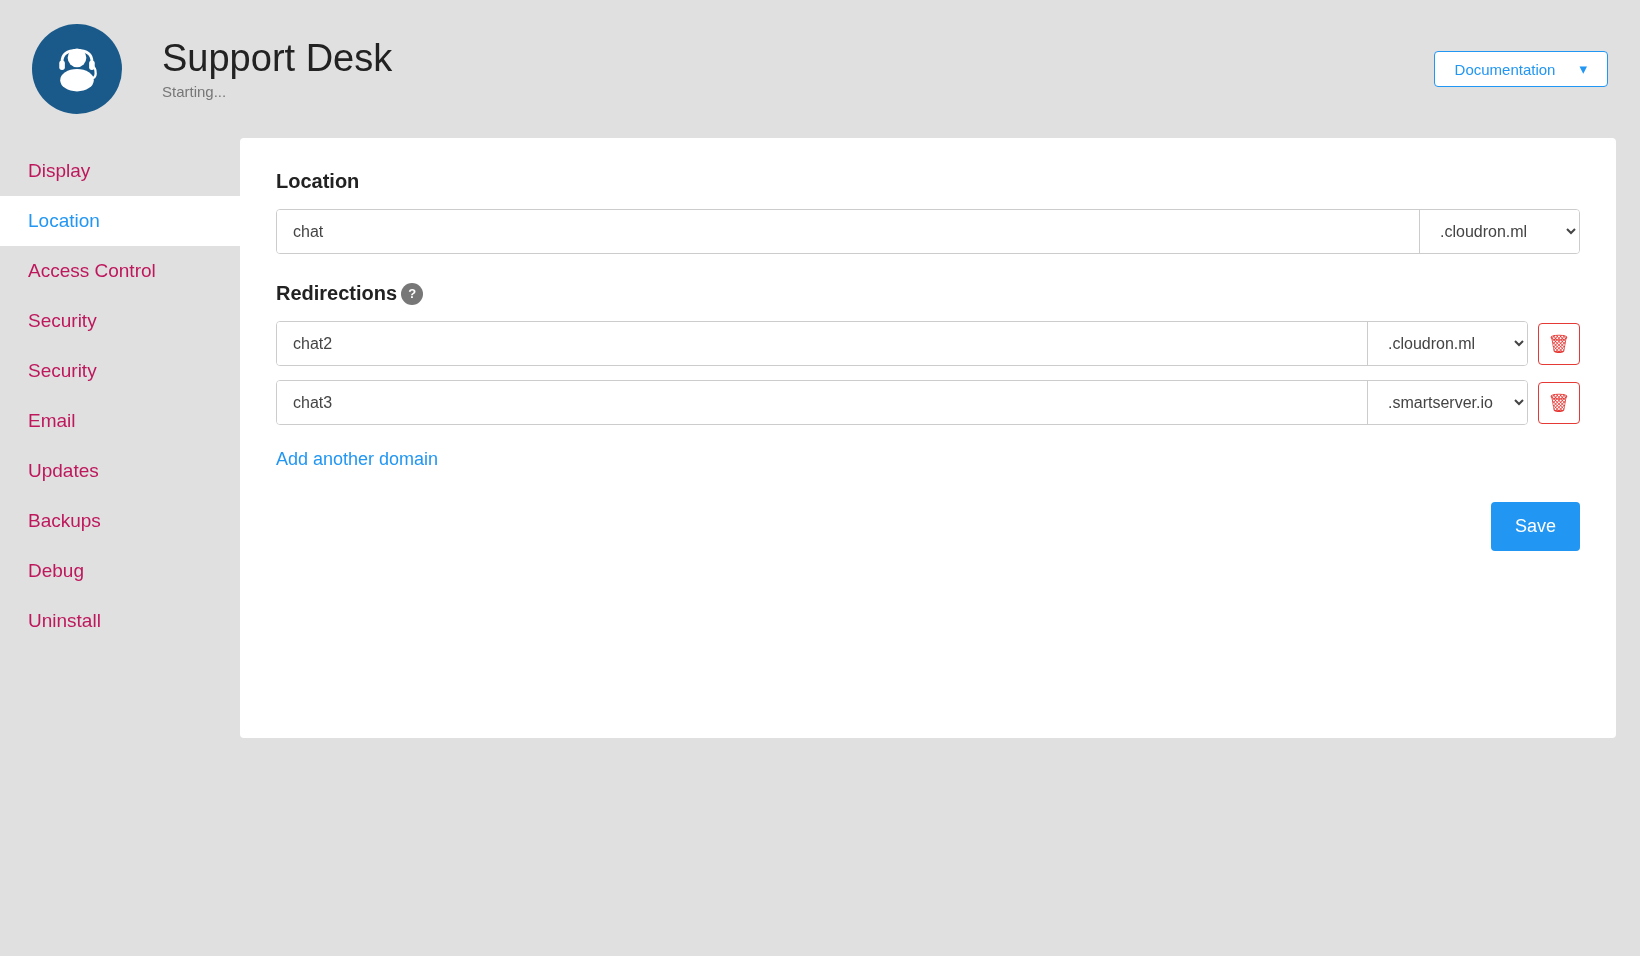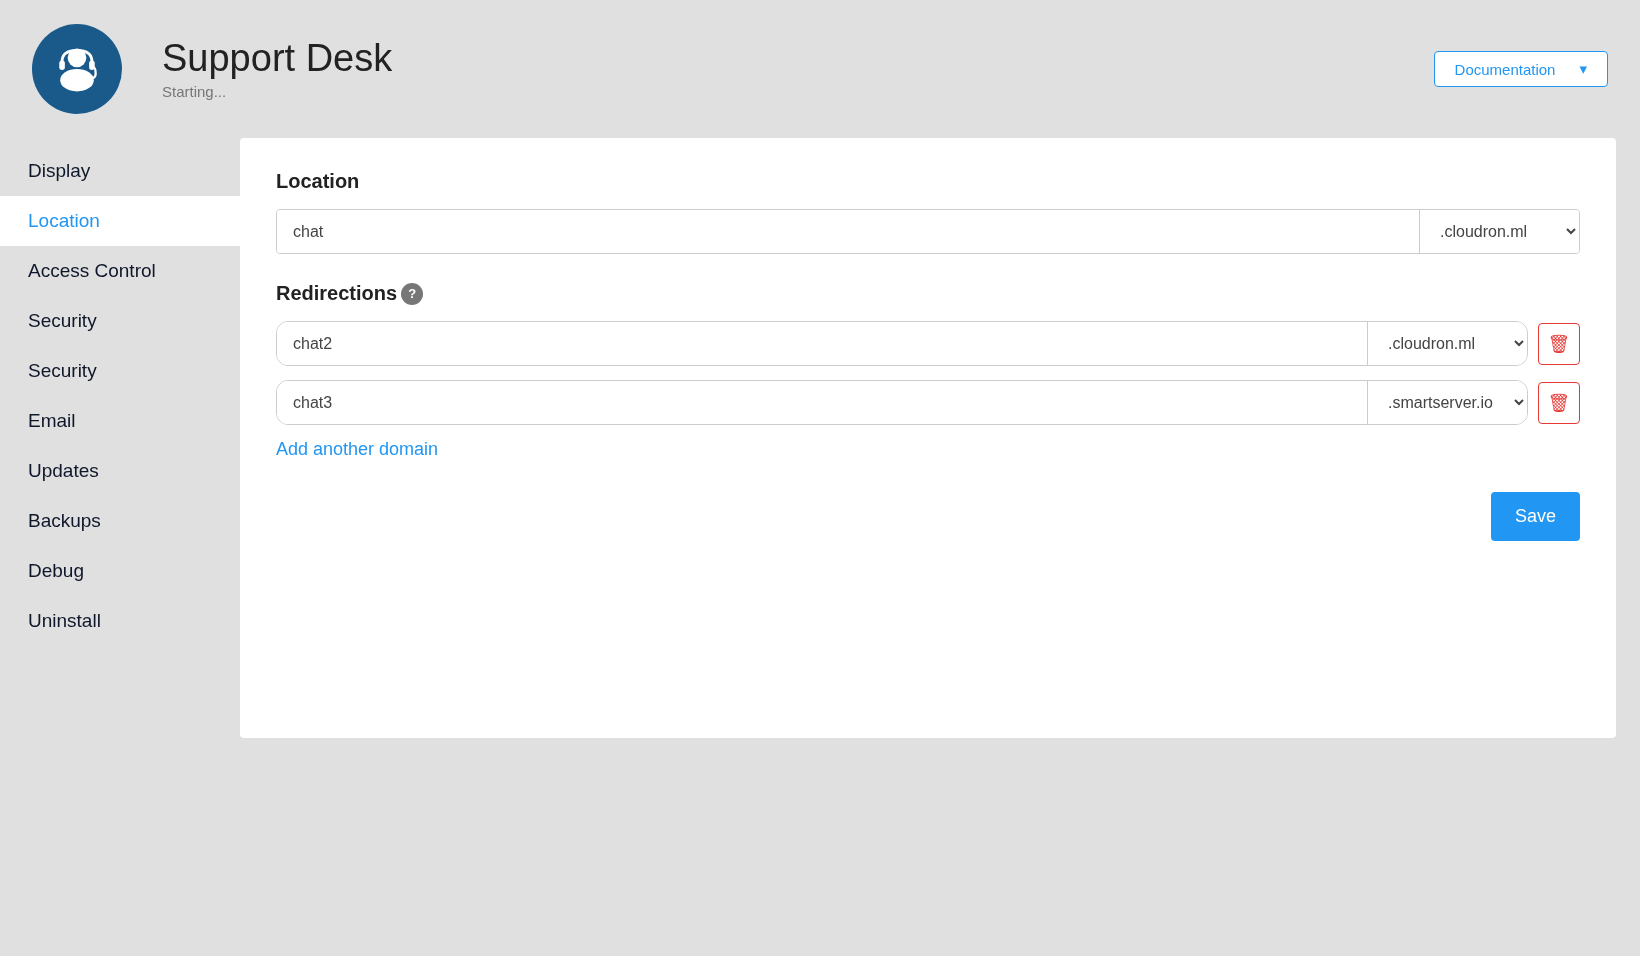--- a/index.html
+++ b/index.html
@@ -66,21 +66,21 @@
     }
     .sidebar {
       width: 240px;
       background: #e0e0e0;
       padding: 8px 0;
       flex-shrink: 0;
     }
     .sidebar-item {
       padding: 14px 24px;
       font-size: 19px;
-      color: #0f172a;
+      color: #be185d;
       cursor: pointer;
       border-left: 4px solid transparent;
     }
     .sidebar-item.active {
       color: #2196f3;
       background: white;
       border-left: 4px solid transparent;
     }
     .main-content {
       flex: 1;
@@ -150,21 +150,21 @@
     .redirect-row {
       display: flex;
       align-items: center;
       gap: 10px;
       margin-bottom: 14px;
     }
     .redirect-input-group {
       display: flex;
       flex: 1;
       border: 1.5px solid #ccc;
-      border-radius: 12px;
+      border-radius: 4px;
       overflow: hidden;
     }
     .redirect-input {
       flex: 1;
       border: none;
       outline: none;
       padding: 12px 16px;
       font-size: 16px;
       color: #444;
     }
@@ -190,21 +190,21 @@
       align-items: center;
       justify-content: center;
       cursor: pointer;
       font-size: 18px;
       flex-shrink: 0;
     }
     .add-domain-link {
       color: #2196f3;
       font-size: 18px;
       cursor: pointer;
-      margin-top: 0;
+      margin-top: 10px;
       display: inline-block;
       text-decoration: none;
     }
     .save-row {
       display: flex;
       justify-content: flex-end;
       margin-top: 32px;
     }
     .save-btn {
       background: #2196f3;

